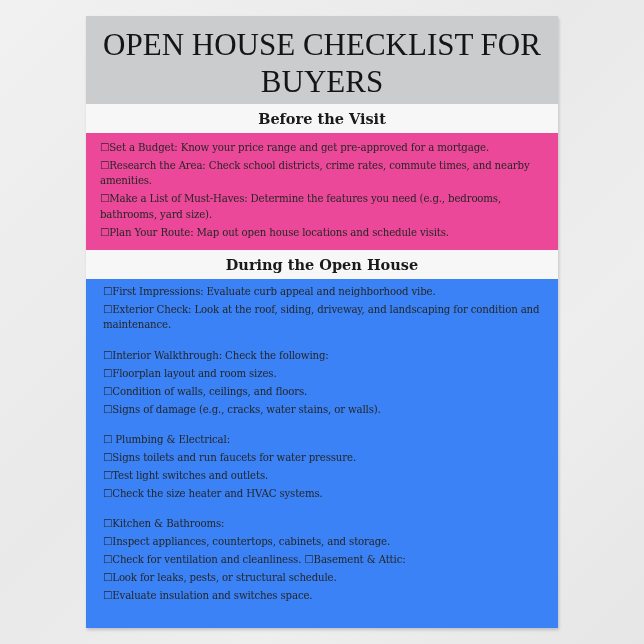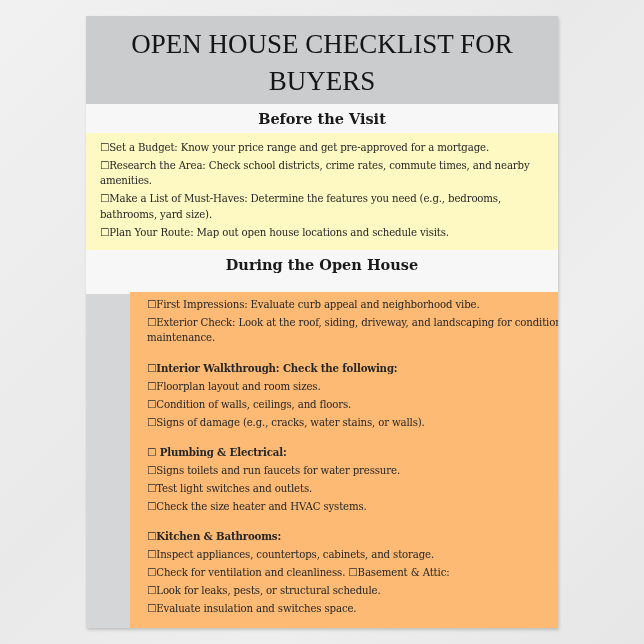--- a/index.html
+++ b/index.html
@@ -35,21 +35,21 @@
       width: 472px;
       height: 88px;
       background: #cbccce;
     }
     .title {
       margin: 0;
       padding-top: 10px;
       text-align: center;
       font-family: "Liberation Serif", "DejaVu Serif", serif;
       font-weight: normal;
-      font-size: 27px;
+      font-size: 31px;
       line-height: 37px;
       color: #151515;
       letter-spacing: 0px;
     }
     .band {
       position: absolute;
       left: 0;
       width: 472px;
       height: 44px;
       background: #f7f7f7;
@@ -65,47 +65,46 @@
     .band.b1 { top: 88px; }
     .band.b2 { top: 234px; }
     .sec-body {
       position: absolute;
       left: 0;
       width: 472px;
     }
     .sec-body.s1 {
       top: 117px;
       height: 117px;
-      background: #fef9c3;
+      background: #ec4899;
     }
     .sec-body.s2 {
-      top: 276px;
+      top: 263px;
       height: 349px;
-      background: #fdba74;
-      margin-left: 44px;
+      background: #3b82f6;
     }
     .list {
       list-style: none;
       margin: 0;
       padding: 0;
       position: absolute;
       left: 14px;
       right: 12px;
     }
     .s1 .list { top: 7px; }
     .s2 .list { top: 5px; left: 17px; }
     .item {
       font-family: "DejaVu Serif", "Liberation Serif", serif;
       font-size: 10.2px;
       line-height: 15.5px;
       color: #262626;
       margin-bottom: 2.4px;
       letter-spacing: -0.15px;
     }
-    .item.gap { margin-top: 15px; font-weight: bold; }
+    .item.gap { margin-top: 15px; }
     .box {
       font-family: "DejaVu Sans", sans-serif;
       font-size: 10.5px;
       color: #2a2a2a;
     }
   </style>
 </head>
 <body>
 
 <div class="backdrop"></div>

